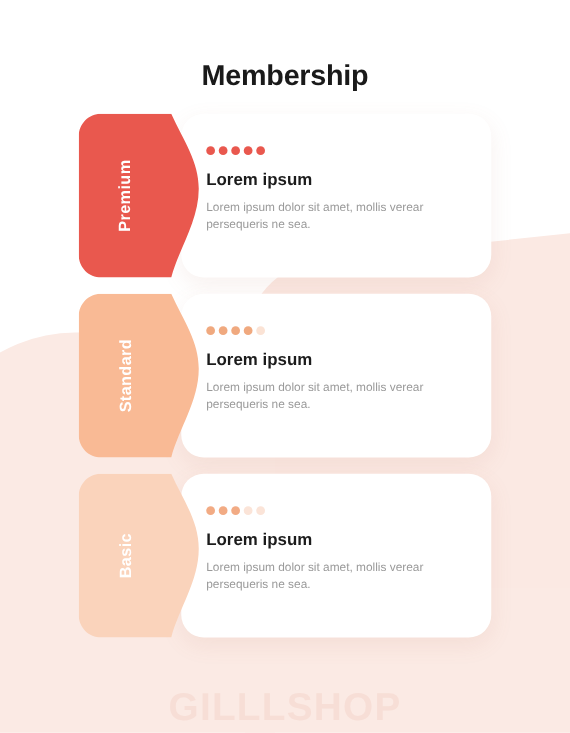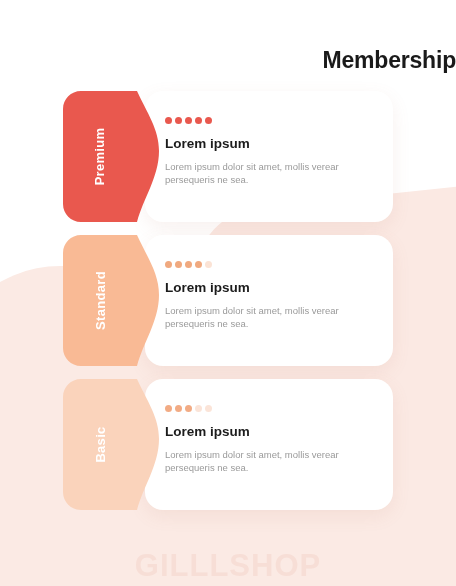--- a/index.html
+++ b/index.html
@@ -67,21 +67,21 @@
     letter-spacing: 1px;
     color: #f7ded6;
     z-index: 1;
     user-select: none;
   }
 
   
   .page-title {
     position: relative;
     z-index: 3;
-    text-align: right;
+    text-align: center;
     font-size: 23px;
     font-weight: bold;
     color: #1a1a1a;
     letter-spacing: -0.2px;
     padding-top: 47px;
   }
 
   
   .cards {
     position: relative;

